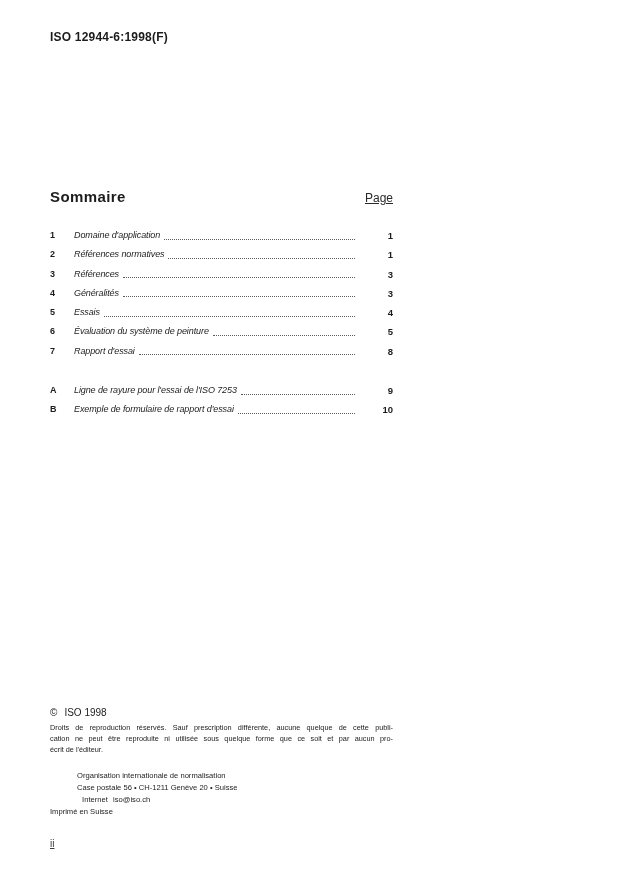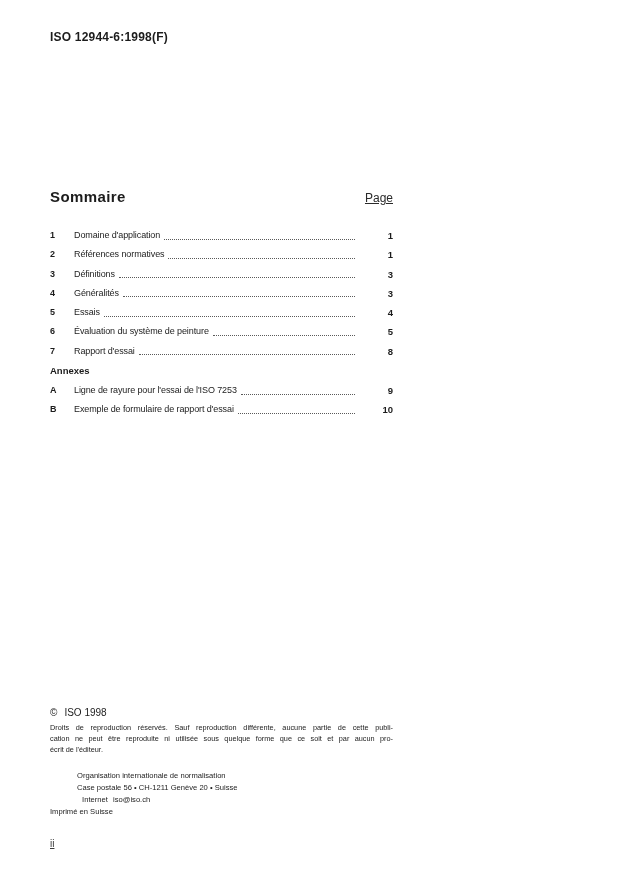--- a/index.html
+++ b/index.html
@@ -63,20 +63,21 @@
   }
   .toc-num {
     width: 24px;
     flex: 0 0 24px;
     font-weight: bold;
     font-size: 9px;
   }
   .toc-text {
     white-space: nowrap;
     letter-spacing: -0.1px;
+    font-style: italic;
   }
   .leader {
     flex: 1;
     border-bottom: 1.2px dotted #5a5a5a;
     margin: 0 8px 2.5px 4px;
     min-width: 12px;
   }
   .toc-page {
     flex: 0 0 30px;
     width: 30px;
@@ -154,21 +155,21 @@
 
   <div class="toc-row">
     <span class="toc-num">2</span>
     <span class="toc-text">Références normatives</span>
     <span class="leader"></span>
     <span class="toc-page">1</span>
   </div>
 
   <div class="toc-row">
     <span class="toc-num">3</span>
-    <span class="toc-text">Définitions</span>
+    <span class="toc-text">Références</span>
     <span class="leader"></span>
     <span class="toc-page">3</span>
   </div>
 
   <div class="toc-row">
     <span class="toc-num">4</span>
     <span class="toc-text">Généralités</span>
     <span class="leader"></span>
     <span class="toc-page">3</span>
   </div>
@@ -188,21 +189,20 @@
   </div>
 
   <div class="toc-row last">
     <span class="toc-num">7</span>
     <span class="toc-text">Rapport d'essai</span>
     <span class="leader"></span>
     <span class="toc-page">8</span>
   </div>
 </div>
 
-  <div class="block annexes-label">Annexes</div>
 
   <div class="block annex-list" id="annex-list">
   <div class="toc-row">
     <span class="toc-num">A</span>
     <span class="toc-text">Ligne de rayure pour l'essai de l'ISO 7253</span>
     <span class="leader"></span>
     <span class="toc-page">9</span>
   </div>
 
   <div class="toc-row last">
@@ -211,21 +211,21 @@
     <span class="leader"></span>
     <span class="toc-page">10</span>
   </div>
 </div>
 
   <div class="block footer">
     <div class="copyright-line">
       <span>©</span><span class="copyright-text">ISO 1998</span>
     </div>
     <div class="rights-lines" id="rights-lines">
-  <div class="rights-line">Droits de reproduction réservés. Sauf reproduction différente, aucune partie de cette publi-</div>
+  <div class="rights-line">Droits de reproduction réservés. Sauf prescription différente, aucune quelque de cette publi-</div>
 
   <div class="rights-line">cation ne peut être reproduite ni utilisée sous quelque forme que ce soit et par aucun pro-</div>
 
 
   <div class="rights-line last">écrit de l'éditeur.</div>
 </div>
     <div class="address-block">
       <div>Organisation internationale de normalisation</div>
       <div>Case postale 56 • CH-1211 Genève 20 • Suisse</div>
       <div><span class="ilabel">Internet</span><span>iso@iso.ch</span></div>

